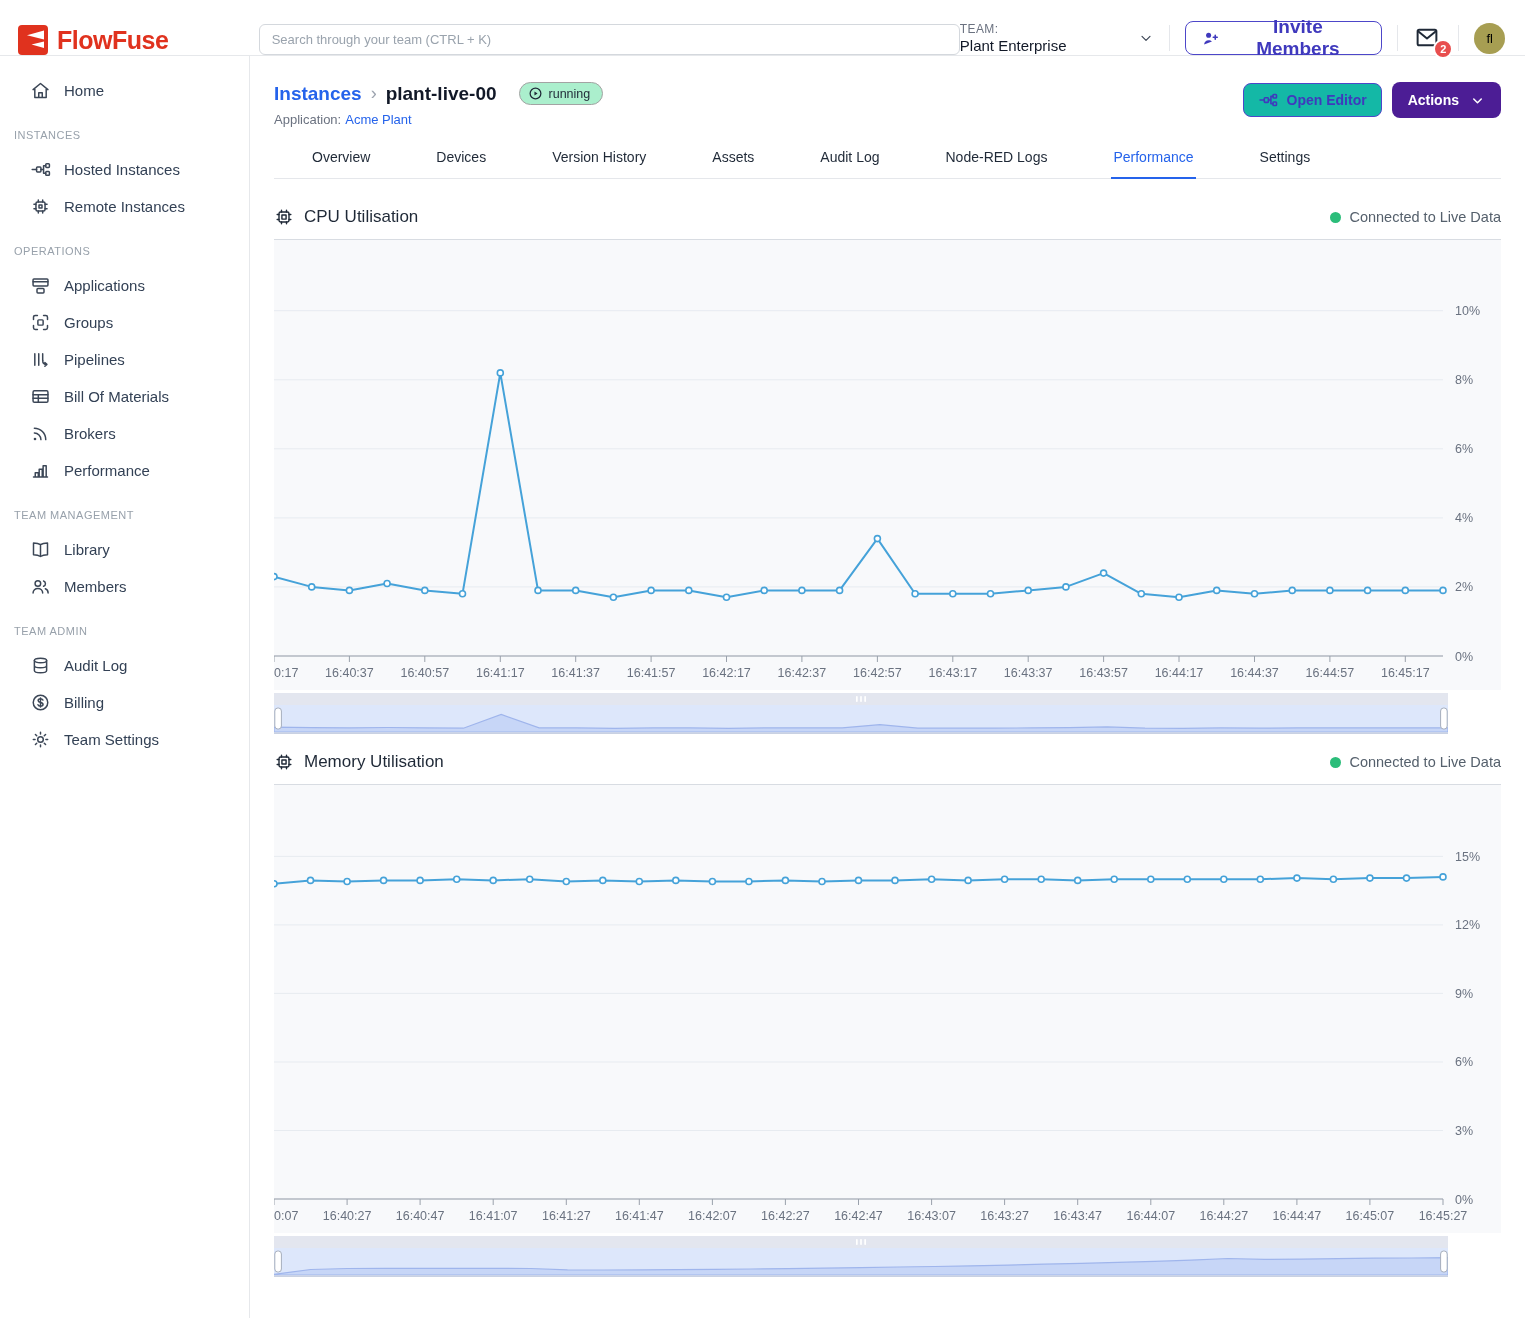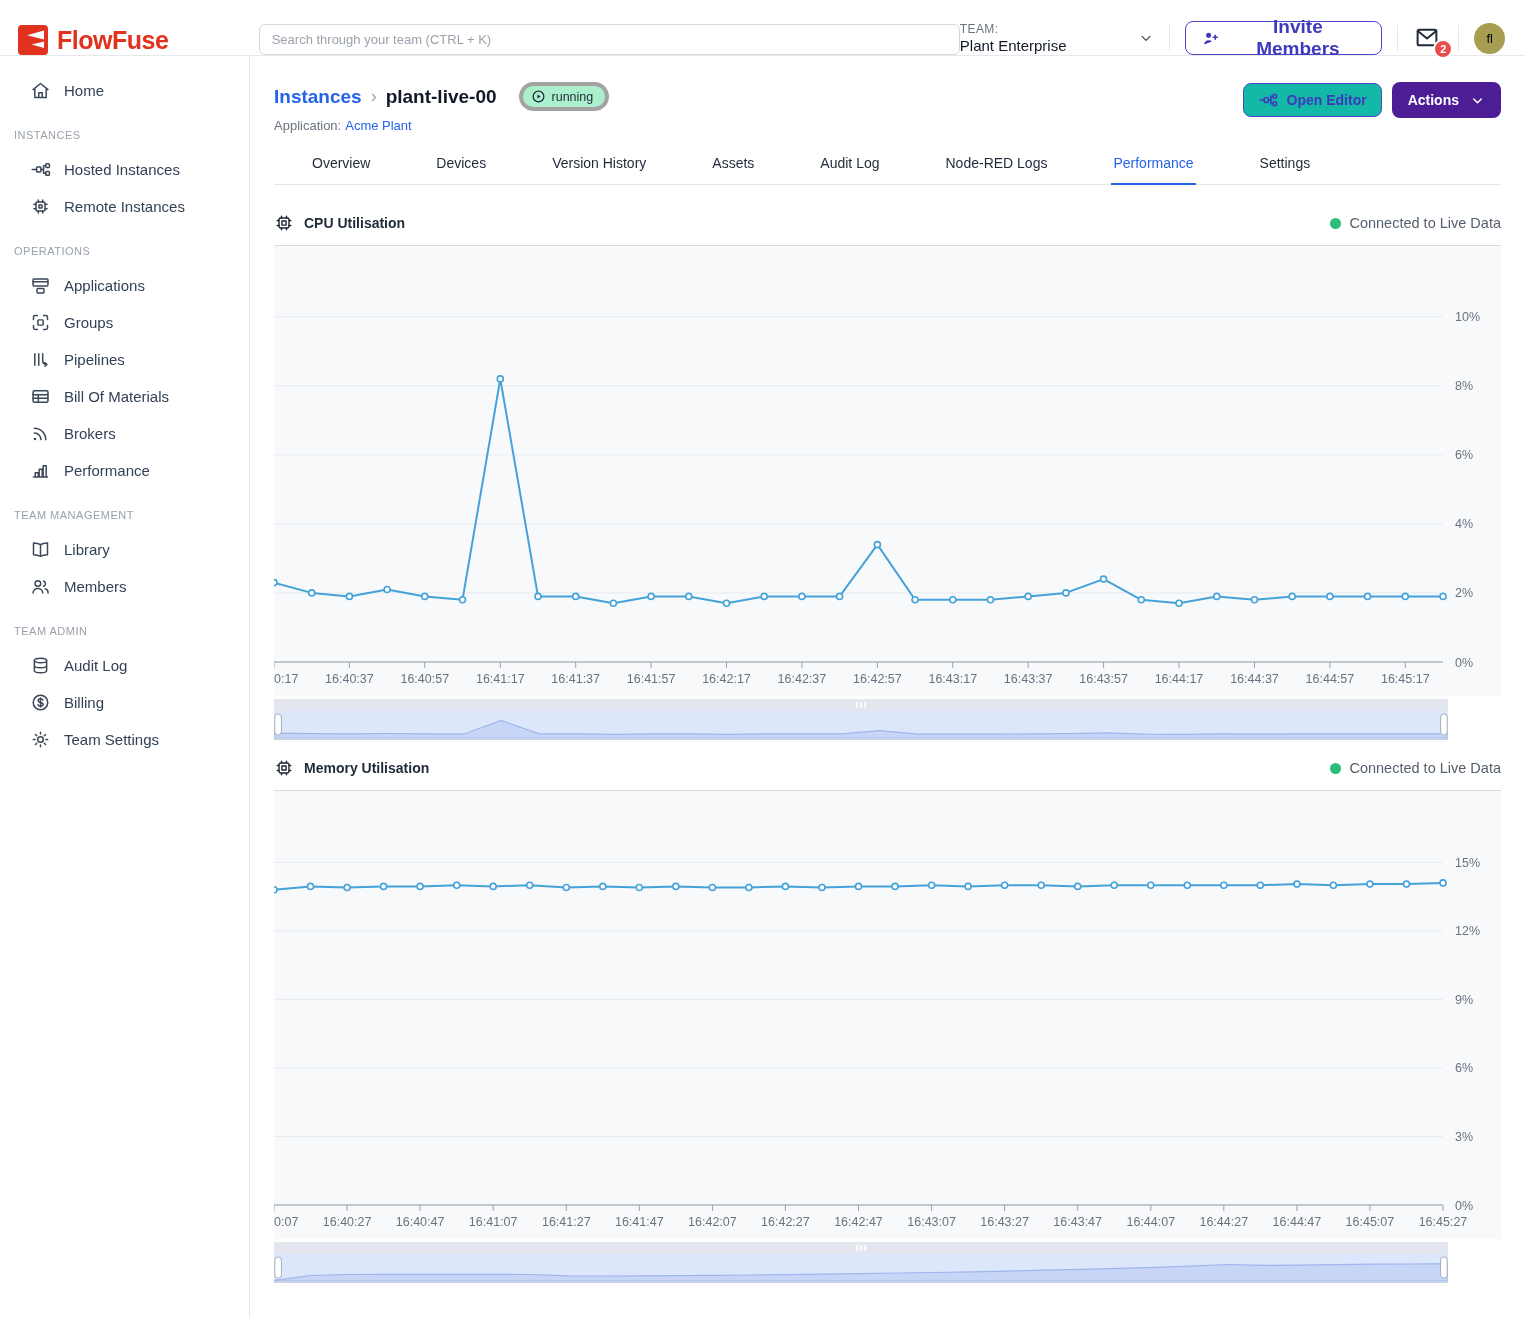--- a/index.html
+++ b/index.html
@@ -36,38 +36,38 @@
   .sb-heading { padding: 20px 16px 10px 14px; font-size: 11px; color: #98a1ab; letter-spacing: 0.5px; }
 
   .content { flex: 1; padding: 26px 24px 24px; }
 
   
   .page-head { display: flex; justify-content: space-between; align-items: flex-start; margin-bottom: 16px; }
   .breadcrumb { display: flex; align-items: center; font-size: 19px; font-weight: 700; }
   .crumb-root { color: #2563eb; text-decoration: none; cursor: pointer; }
   .crumb-sep { color: #9ca3af; font-weight: 400; margin: 0 9px; font-size: 18px; }
   .crumb-current { color: #111827; }
-  .badge-running { display: inline-flex; align-items: center; gap: 6px; background: #abefcd; border: 4px solid #a3a3a3; color: #1f2937; border-radius: 999px; padding: 3px 12px 3px 8px; font-size: 12.5px; font-weight: 400; margin-left: 22px; }
+  .badge-running { display: inline-flex; align-items: center; gap: 6px; background: #abefcd; border: 1px solid #a3a3a3; color: #1f2937; border-radius: 999px; padding: 3px 12px 3px 8px; font-size: 12.5px; font-weight: 400; margin-left: 22px; }
   .badge-running svg { width: 15px; height: 15px; }
   .app-line { margin-top: 7px; font-size: 13px; color: #6b7280; }
   .app-line a { color: #2563eb; text-decoration: none; cursor: pointer; margin-left: 4px; }
   .ph-right { display: flex; align-items: center; gap: 10px; }
   .btn-open { display: flex; align-items: center; gap: 9px; height: 34px; padding: 0 14px; background: #14b8a6; border: 1px solid #4d46c9; border-radius: 8px; color: #3f39bd; font-weight: 700; font-size: 14px; font-family: inherit; cursor: pointer; }
   .btn-actions { display: flex; align-items: center; gap: 11px; height: 36px; padding: 0 16px; background: #4c1d95; border: none; border-radius: 8px; color: #fff; font-weight: 700; font-size: 14px; font-family: inherit; cursor: pointer; }
 
   
   .tabs { display: flex; gap: 34px; border-bottom: 1px solid #e5e7eb; margin-bottom: 20px; padding-left: 8px; }
   .tab { background: none; border: none; font-family: inherit; font-size: 14px; color: #1f2937; padding: 6px 2px 12px; cursor: pointer; border-bottom: 2px solid transparent; margin-bottom: -1px; margin-left: 28px; }
   .tab.active { color: #2563eb; border-bottom-color: #2563eb; }
 
   
   .chart-section { margin-bottom: 10px; }
   .cs-head { display: flex; justify-content: space-between; align-items: center; padding: 8px 0 12px; }
   .cs-title { display: flex; align-items: center; gap: 10px; }
-  .cs-title h2 { font-size: 14px; font-weight: 700; color: #1f2937; }
+  .cs-title h2 { font-size: 17px; font-weight: 400; color: #1f2937; }
   .cs-chip { width: 20px; height: 20px; color: #1f2937; }
   .cs-chip svg { width: 20px; height: 20px; }
   .cs-status { display: flex; align-items: center; gap: 8px; color: #55606c; font-size: 14.5px; }
   .dot { width: 11px; height: 11px; border-radius: 50%; background: #2bbd7a; }
   .cs-divider { height: 1px; background: #d8dce2; }
   .brush { margin-top: 3px; cursor: ew-resize; }
 </style>
 </head>
 <body>
 

